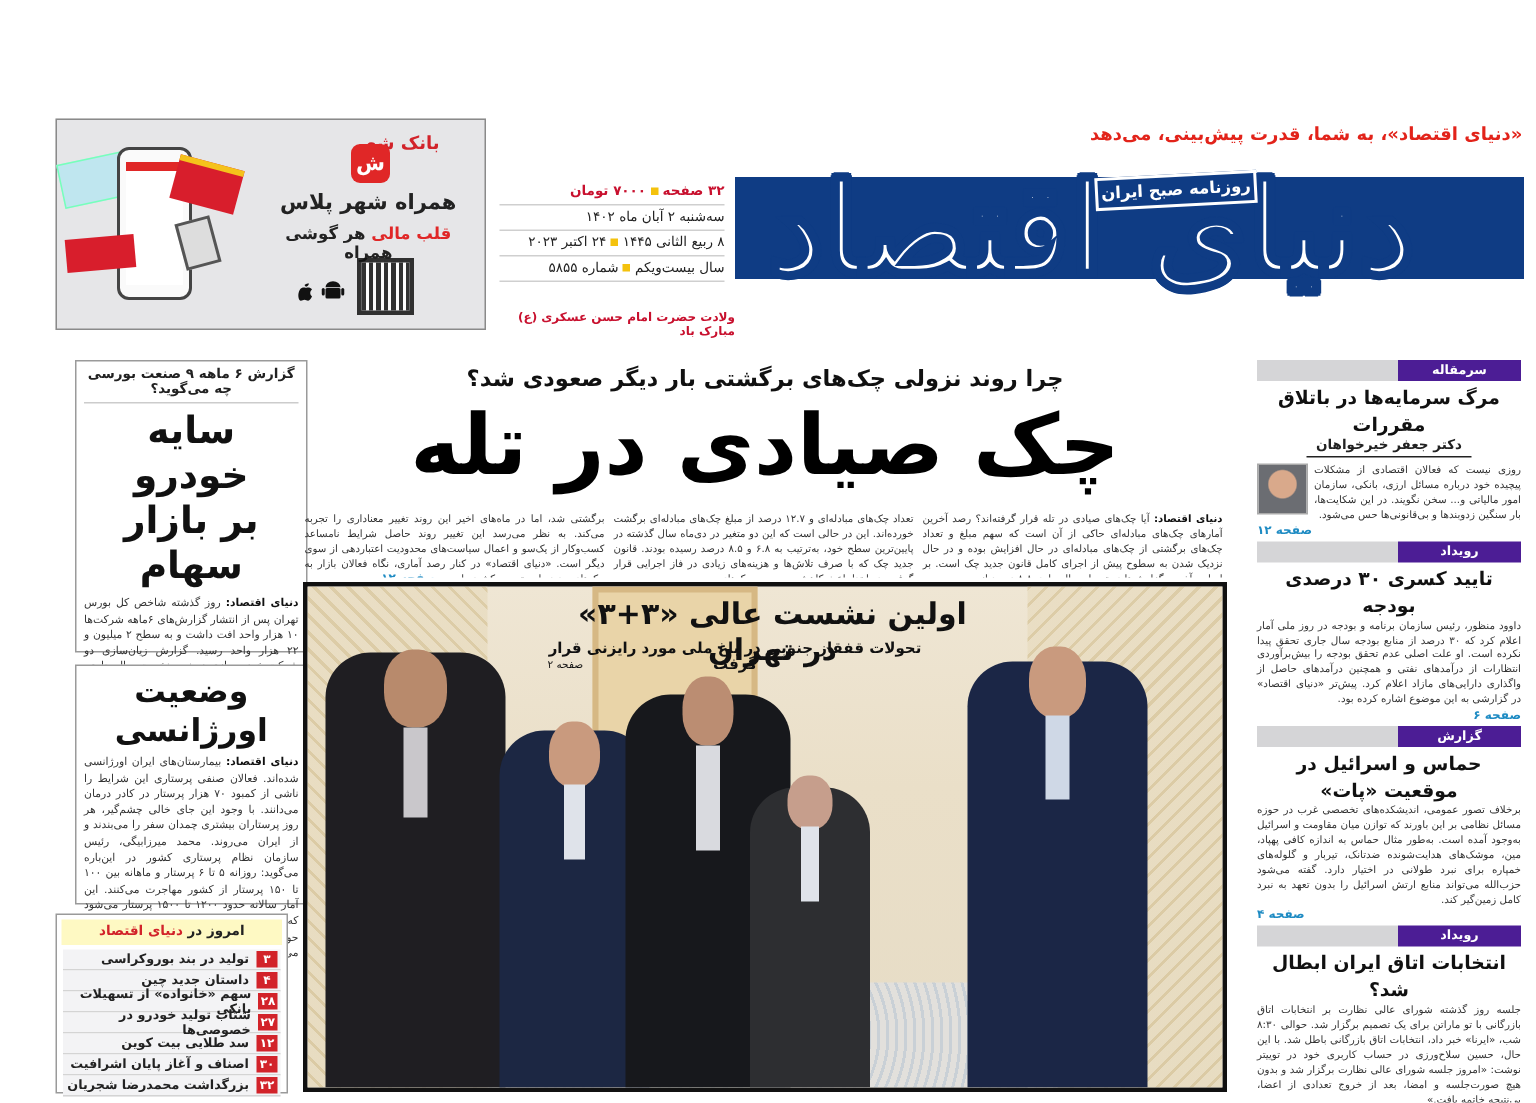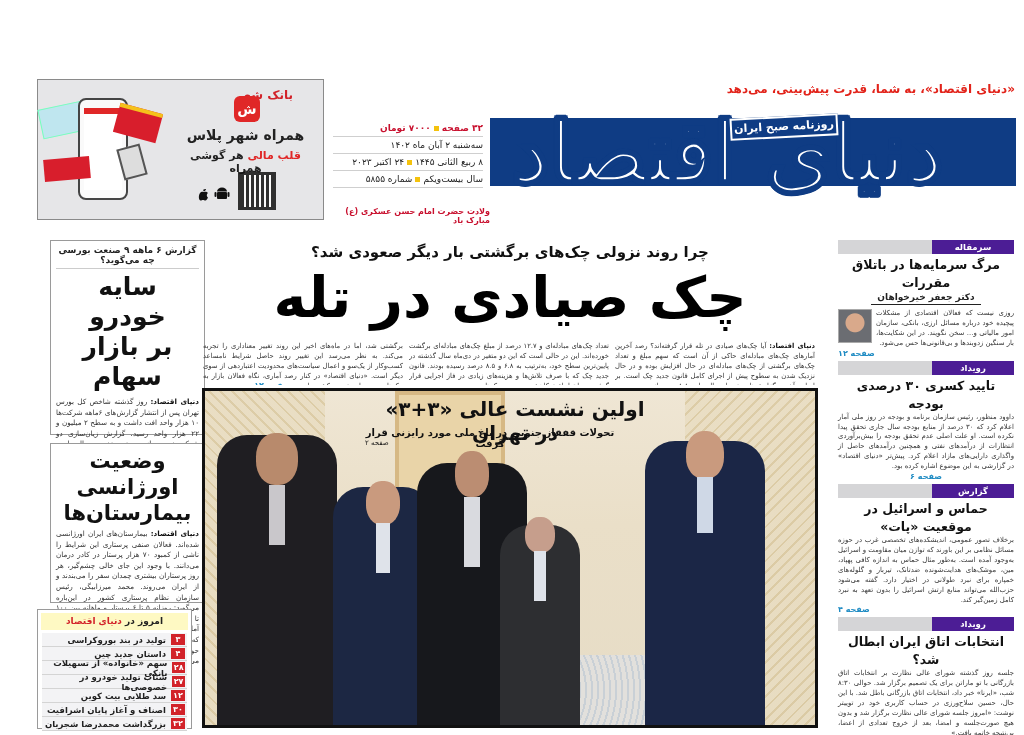--- a/index.html
+++ b/index.html
@@ -144,21 +144,20 @@
   </div>
   <div class="body-txt" style="margin-top:5px;">
     <b>دنیای اقتصاد:</b><span> روز گذشته شاخص کل بورس تهران پس از انتشار گزارش‌های ۶ماهه شرکت‌ها ۱۰ هزار واحد افت داشت و به سطح ۲ میلیون و ۲۲ هزار واحد رسید. گزارش زیان‌سازی دو شرکت خودروسازی در نیمه نخست سال جاری، موجب سرخ‌پوشی اغلب سهام خودرویی‌ها و کاهش تاثیر گزارش‌های مطلوب دیگر صنایع شد. از سوی دیگر، طی دیروز معاملاتی اخیر میانگین ارزش معاملات خرد سهام و حق تقدم در بورس و فرابورس زیر ۴ هزار میلیارد تومان بوده که نگرانی از ادامه روند رکودی بازار را تشدید کرده است.</span>
     <span class="page-ref">صفحات ۱۰ و ۹</span>
   </div>
 </div>
 
 <div class="abs lbox l2">
   <div class="big-head" style="font-size:21px; line-height:26px;">
     <div>وضعیت اورژانسی</div>
-    <div>بیمارستان‌ها</div>
   </div>
   <div class="body-txt" style="margin-top:3px;">
     <b>دنیای اقتصاد:</b><span> بیمارستان‌های ایران اورژانسی شده‌اند. فعالان صنفی پرستاری این شرایط را ناشی از کمبود ۷۰ هزار پرستار در کادر درمان می‌دانند. با وجود این جای خالی چشم‌گیر، هر روز پرستاران بیشتری چمدان سفر را می‌بندند و از ایران می‌روند. محمد میرزابیگی، رئیس سازمان نظام پرستاری کشور در این‌باره می‌گوید: روزانه ۵ تا ۶ پرستار و ماهانه بین ۱۰۰ تا ۱۵۰ پرستار از کشور مهاجرت می‌کنند. این آمار سالانه حدود ۱۲۰۰ تا ۱۵۰۰ پرستار می‌شود که به کشورهای غربی و به تازگی کشورهای حوزه خلیج فارس چون قطر، امارات و... می‌روند.</span>
     <span class="page-ref">صفحه ۸</span>
   </div>
 </div>
 
 <div class="abs index-box">
   <div class="index-head">
     <span>امروز در </span><span class="red">دنیای اقتصاد</span>
@@ -248,21 +247,21 @@
     <div class="page-ref" style="text-align:left; direction:rtl;">صفحه ۱۲</div>
   </div>
 
   <div class="r-block">
     <div class="sec-bar">
         <div class="blue">رویداد</div>
         <div class="grey"></div>
       </div>
     <div class="r-head">تایید کسری ۳۰ درصدی بودجه</div>
     <div class="r-body">داوود منظور، رئیس سازمان برنامه و بودجه در روز ملی آمار اعلام کرد که ۳۰ درصد از منابع بودجه سال جاری تحقق پیدا نکرده است. او علت اصلی عدم تحقق بودجه را بیش‌برآوردی انتظارات از درآمدهای نفتی و همچنین درآمدهای حاصل از واگذاری دارایی‌های مازاد اعلام کرد. پیش‌تر «دنیای اقتصاد» در گزارشی به این موضوع اشاره کرده بود.</div>
-    <div class="page-ref" style="text-align:center;">صفحه ۶</div>
+    <div class="page-ref" style="text-align:right;">صفحه ۶</div>
   </div>
 
   <div class="r-block">
     <div class="sec-bar">
         <div class="blue">گزارش</div>
         <div class="grey"></div>
       </div>
     <div class="r-head">حماس و اسرائیل در موقعیت «پات»</div>
     <div class="r-body">برخلاف تصور عمومی، اندیشکده‌های تخصصی غرب در حوزه مسائل نظامی بر این باورند که توازن میان مقاومت و اسرائیل به‌وجود آمده است. به‌طور مثال حماس به اندازه کافی پهپاد، مین، موشک‌های هدایت‌شونده ضدتانک، تیربار و گلوله‌های خمپاره برای نبرد طولانی در اختیار دارد. گفته می‌شود حزب‌الله می‌تواند منابع ارتش اسرائیل را بدون تعهد به نبرد کامل زمین‌گیر کند.</div>
     <div class="page-ref" style="text-align:left;">صفحه ۴</div>

